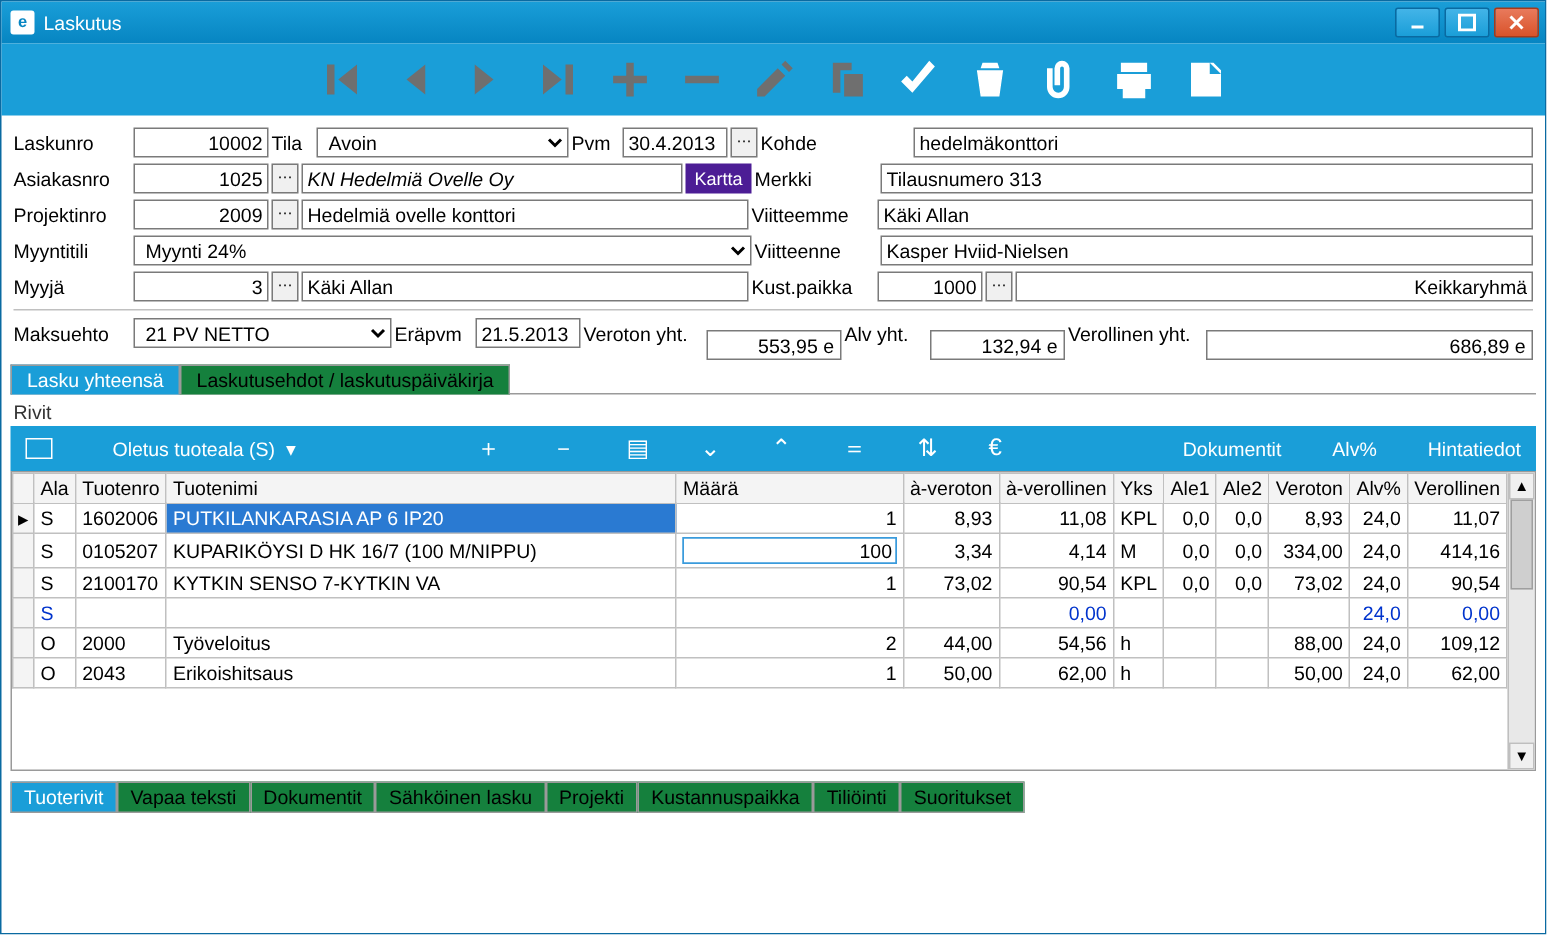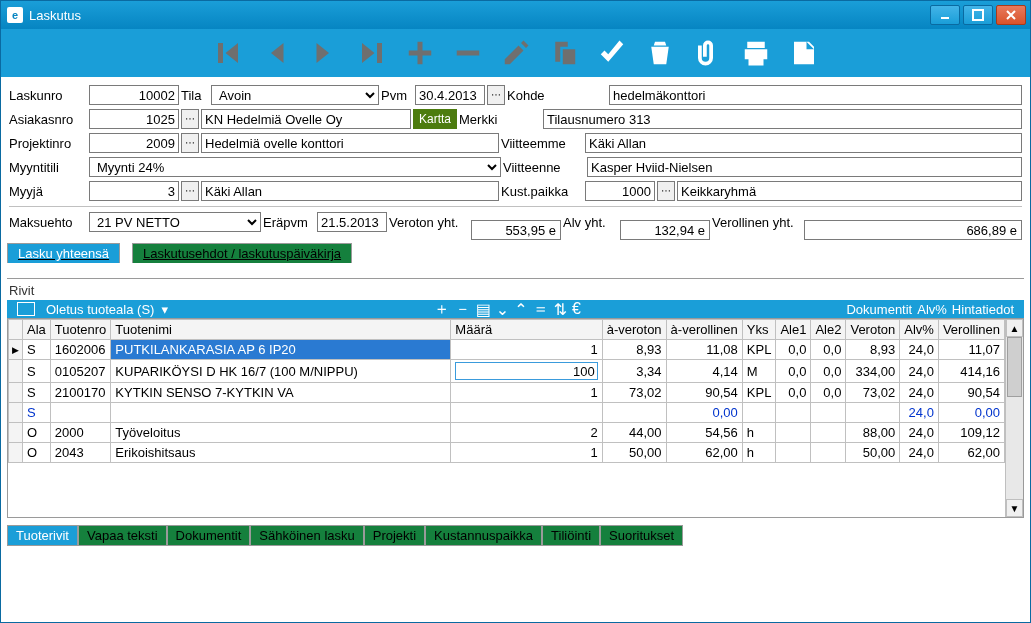--- a/index.html
+++ b/index.html
@@ -15,28 +15,28 @@
   .toolbar svg { width:30px; height:30px; }
   .toolbar .grey { fill:#6f6f6f; }
   .toolbar .white { fill:#fff; }
   .toolbtn { cursor:pointer; display:flex; align-items:center; }
   .form-area { padding: 6px 8px 4px 8px; }
   .form-row { display:flex; align-items:center; height:24px; gap:2px;}
   .lbl { text-align:left; padding-right:4px; white-space:nowrap; }
   input.fld, select.fld { border:1px solid #7a7a7a; height:20px; padding:0 3px; background:#fff;}
   input.fld.right { text-align:right; }
   .ellipsis { width:18px; height:20px; border:1px solid #7a7a7a; background:#f0f0f0; font-size:10px; line-height:10px; padding:0; cursor:pointer;}
-  .kartta { background:#4d7c0f; color:#fff; border:none; height:20px; padding:0 6px; cursor:pointer; font-size:12px;}
+  .kartta { background:#4c1d95; color:#fff; border:none; height:20px; padding:0 6px; cursor:pointer; font-size:12px;}
   .divider { height:1px; background:#c0c0c0; margin:3px 0;}
   .amount { border:1px solid #7a7a7a; height:20px; padding:0 4px; text-align:right; display:inline-flex; align-items:center; justify-content:flex-end; background:#fff;margin-top:16px;}
-  .tabs { display:flex; margin:4px 6px 16px 6px; gap:12px;text-decoration:underline;}
+  .tabs { display:flex; margin:4px 6px 0 6px; gap:0;}
   .tab { border:1px solid #9a9a9a; border-bottom:none; padding:2px 10px; background:#15803d; cursor:pointer; position:relative; top:1px;}
   .tab.active { background:#1a9ed8; color:#fff; }
   .section-title { padding:4px 8px 2px 8px; color:#333;}
-  .rows-toolbar { background:#1a9ed8; color:#fff; height:18px; display:flex; align-items:center; padding:0 10px; gap:5px; margin:0 6px;}
+  .rows-toolbar { background:#1a9ed8; color:#fff; height:30px; display:flex; align-items:center; padding:0 10px; gap:34px; margin:0 6px;}
   .rows-toolbar .spacer { flex:1; }
   .rows-toolbar .tb-icon { cursor:pointer; font-size:16px; }
   .rows-toolbar .tb-link { cursor:pointer; font-size:13px;}
   .grid-wrap { margin:0 6px; border:1px solid #9a9a9a; height:200px; display:flex;}
   .grid { flex:1; overflow:auto; }
   .scrollbar-v { width:18px; background:#e8e8e8; border-left:1px solid #bfbfbf; display:flex; flex-direction:column;}
   .scrollbar-v .arrow { height:18px; background:#f0f0f0; border:1px solid #bfbfbf; font-size:10px; display:flex;align-items:center;justify-content:center; cursor:pointer;}
   .scrollbar-v .track { flex:1; position:relative;}
   .scrollbar-v .thumb { position:absolute; left:1px;right:1px; top:0; height:60px; background:#cfcfcf; border:1px solid #9f9f9f;}
   table.grid-table { border-collapse:collapse; width:100%;border-radius:30px; }
@@ -157,21 +157,21 @@
       <span class="lbl" style="width:32px">Pvm</span>
       <input class="fld" style="width: 70px;" value="30.4.2013">
       <button class="ellipsis">⋯</button>
       <span class="lbl" style="width:100px">Kohde</span>
       <input class="fld" style="flex: 1 1 0%;" value="hedelmäkonttori">
     </div>
     <div class="form-row">
       <span class="lbl" style="width:78px">Asiakasnro</span>
       <input class="fld right" style="width: 90px;" value="1025">
       <button class="ellipsis">⋯</button>
-      <input class="fld" style="width: 210px;" value="KN Hedelmiä Ovelle Oy">
+      <input class="fld" style="width: 254px; font-style: italic;" value="KN Hedelmiä Ovelle Oy">
       <button class="kartta">Kartta</button>
       <span class="lbl" style="width:82px">Merkki</span>
       <input class="fld" style="flex: 1 1 0%;" value="Tilausnumero 313">
     </div>
     <div class="form-row">
       <span class="lbl" style="width:78px">Projektinro</span>
       <input class="fld right" style="width: 90px;" value="2009">
       <button class="ellipsis">⋯</button>
       <input class="fld" style="width: 298px;" value="Hedelmiä ovelle konttori">
       <span class="lbl" style="width:82px">Viitteemme</span>
@@ -184,21 +184,21 @@
       <input class="fld" style="flex: 1 1 0%;" value="Kasper Hviid-Nielsen">
     </div>
     <div class="form-row">
       <span class="lbl" style="width:78px">Myyjä</span>
       <input class="fld right" style="width: 90px;" value="3">
       <button class="ellipsis">⋯</button>
       <input class="fld" style="width: 298px;" value="Käki Allan">
       <span class="lbl" style="width:82px">Kust.paikka</span>
       <input class="fld right" style="width: 70px;" value="1000">
       <button class="ellipsis">⋯</button>
-      <input class="fld" style="flex: 1 1 0%;" value="Keikkaryhmä">
+      <input class="fld" style="flex: 1 1 0%; text-align: right;" value="Keikkaryhmä">
     </div>
     <div class="divider"></div>
     <div class="form-row">
       <span class="lbl" style="width:78px">Maksuehto</span>
       <select class="fld" style="width:172px"><option>21 PV NETTO</option></select>
       <span class="lbl" style="width:52px">Eräpvm</span>
       <input class="fld" style="width: 70px;" value="21.5.2013">
       <span class="lbl" style="width:80px">Veroton yht.</span>
       <span class="amount" style="width:90px">553,95 e</span>
       <span class="lbl" style="width:55px">Alv yht.</span>

